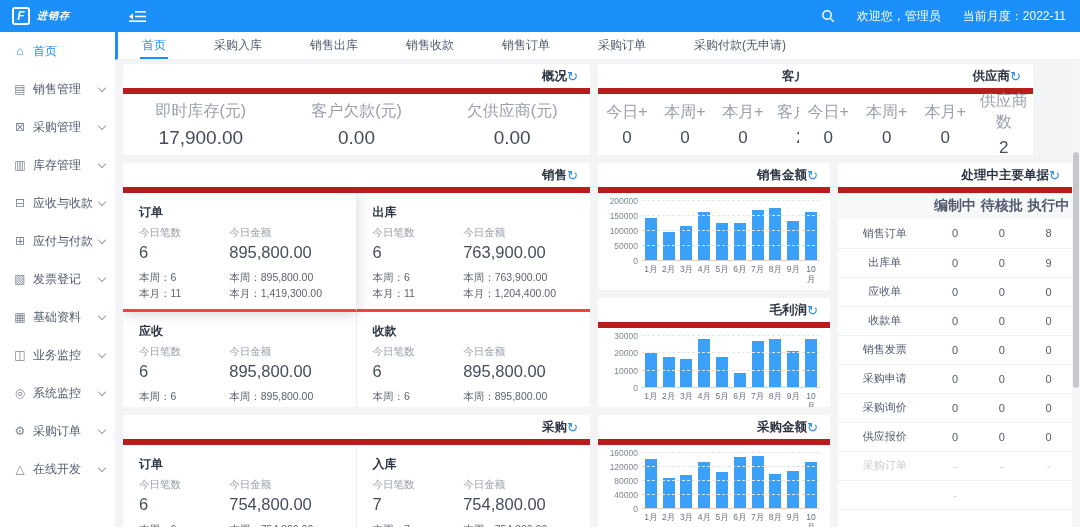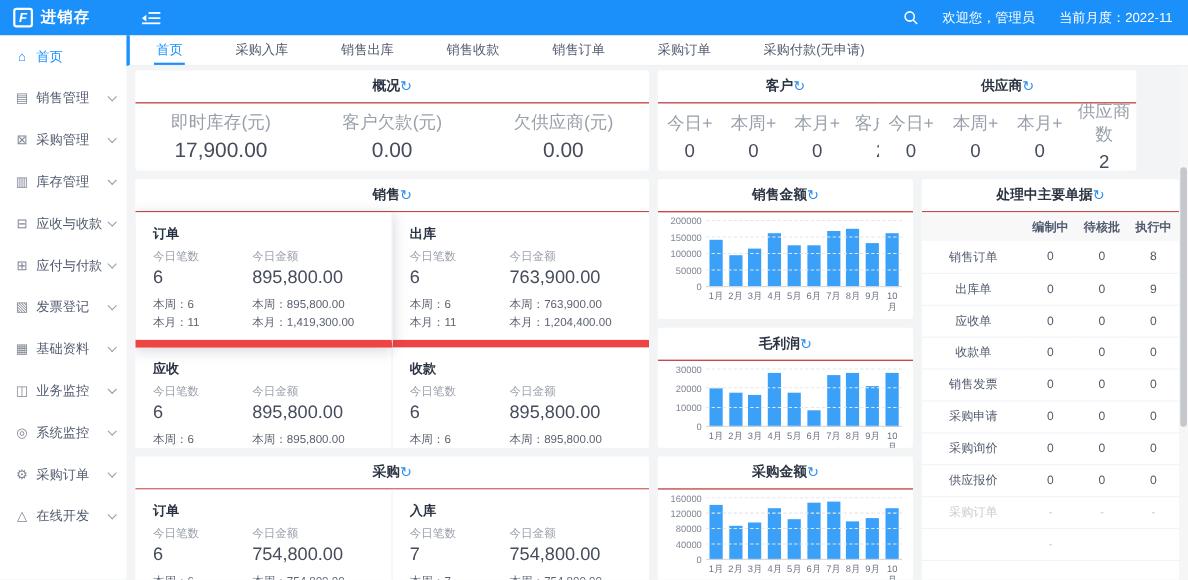--- a/index.html
+++ b/index.html
@@ -3,55 +3,55 @@
 <meta charset="utf-8">
 <style>
   * { margin:0; padding:0; box-sizing:border-box; }
   html,body { width:1080px; height:527px; overflow:hidden; font-family:"Liberation Sans","DejaVu Sans",sans-serif; background:#f3f4f6; }
   .page { position:relative; width:1080px; height:527px; }
 
   
   .topbar { position:absolute; left:0; top:0; width:1080px; height:32px; background:#1b90fb; display:flex; align-items:center; color:#fff; z-index:30; }
   .logo-area { width:115px; display:flex; align-items:center; padding-left:12px; gap:7px; }
   .logo-box { width:18px; height:18px; border:2px solid #fff; border-radius:3px; display:flex; align-items:center; justify-content:center; font-size:12px; font-weight:bold; font-style:italic; }
-  .logo-text { font-size:14px; font-weight:bold; letter-spacing:1px; }
+  .logo-text { font-size:10px; font-weight:bold; letter-spacing:1px;font-style:italic; }
   .collapse-btn { margin-left:14px; cursor:pointer; display:flex; align-items:center; }
   .topbar-right { margin-left:auto; display:flex; align-items:center; gap:22px; padding-right:14px; font-size:12px; }
   .search-btn { display:flex; align-items:center; cursor:pointer; }
 
   
   .sidebar { position:absolute; left:0; top:32px; width:115px; bottom:0; background:#fff; z-index:20; }
   .side-item { height:38px; display:flex; align-items:center; padding:0 10px 0 13px; font-size:12px; color:#515a6e; cursor:pointer; }
   .side-item .s-icon { width:14px; font-size:12px; color:#808695; margin-right:6px; text-align:center; }
   .side-item.active, .side-item.active .s-icon { color:#1890ff; }
   .chev { margin-left:auto; width:6px; height:6px; border-right:1px solid #9aa0ab; border-bottom:1px solid #9aa0ab; transform:rotate(45deg); margin-top:-3px; }
 
   
   .tabbar { position:absolute; left:115px; top:32px; right:0; height:28px; background:#fff; display:flex; align-items:stretch; border-left:3px solid #1890ff; border-bottom:1px solid #eef0f3; z-index:25; }
   .tab { position:relative; display:flex; align-items:center; padding:0 24px; font-size:12px; color:#515a6e; cursor:pointer; }
   .tab.active { color:#1890ff; }
   .tab.active::after { content:""; position:absolute; left:22px; right:22px; bottom:0; height:2px; background:#1890ff; }
 
   
   .content { position:absolute; left:115px; top:60px; right:0; bottom:0; background:#f3f4f6; }
   .card { position:absolute; background:#fff; border-radius:2px; overflow:hidden; }
-  .card-hd { height:30px; display:flex; align-items:center; justify-content:center; padding:0 12px; border-bottom:1px solid #b91c1c; }
+  .card-hd { height:30px; display:flex; align-items:center; justify-content:flex-end; padding:0 12px; border-bottom:6px solid #b91c1c; }
   .card-title { font-size:12.5px; font-weight:bold; color:#2b3442; }
   .refresh { color:#2d8cf0; font-size:13px; cursor:pointer; line-height:1; }
 
   
   .stats-row { display:flex; height:calc(100% - 30px); align-items:center; }
   .stat { flex:1; text-align:center; }
   .stat-label { font-size:16px; color:#9aa0ab; margin-bottom:5px; }
   .stat-value { font-size:19px; color:#454c5b; }
   .stats-4 .stat-value { font-size:17px; }
 
   
   .sections { display:flex; flex-wrap:wrap; height:calc(100% - 30px); }
-  .section { width:50%; padding:11px 16px 8px 16px; border-right:1px solid #eceef2; border-bottom:7px solid #ef4444; background:#fff; }
+  .section { width:50%; padding:11px 16px 8px 16px; border-right:1px solid #eceef2; border-bottom:3px solid #ef4444; background:#fff; }
   .section:nth-child(2n) { border-right:none; }
   .section.elevated { box-shadow:0 2px 12px rgba(50,60,80,.22); position:relative; z-index:2; }
   .sec-name { font-size:12px; font-weight:bold; color:#2b3442; margin-bottom:5px; }
   .sec-cols { display:flex; }
   .sec-col1 { width:45%; } .sec-col2 { width:55%; }
   .sec-label { font-size:10.5px; color:#9aa0ab; }
   .sec-value { font-size:16.5px; color:#454c5b; margin:3px 0 7px; }
   .sec-line { font-size:10.5px; color:#5c6370; line-height:16px; }
 
   
@@ -63,21 +63,21 @@
   .gridline { position:absolute; left:0; right:0; height:0; border-top:1px dashed #e4e6ea; }
   .gridline.base { border-top:1px solid #d3d6dc; }
   .bars { position:absolute; left:0; right:0; top:0; bottom:0; display:flex; align-items:flex-end; }
   .bar-slot { flex:1; display:flex; justify-content:center; align-items:flex-end; height:100%; }
   .bar { width:12px; background:#3ba0f7; }
   .xlabels { display:flex; margin-left:38px; margin-top:3px; }
   .xlabel { flex:1; text-align:center; font-size:8.5px; color:#6a7180; }
 
   
   .ptable { width:100%; border-collapse:collapse; }
-  .ptable th { background:#f8f8f9; font-size:11px; color:#515a6e; font-weight:bold; height:26px; text-align:center; }
+  .ptable th { background:#f8f8f9; font-size:14px; color:#515a6e; font-weight:bold; height:26px; text-align:center; }
   .ptable td { font-size:11px; color:#515a6e; height:29px; text-align:center; border-bottom:1px solid #f1f3f6; }
   .ptable td:first-child, .ptable th:first-child { width:40%; }
   tr.faded td { color:#c9ccd2; filter:blur(.6px); }
 
   
   .scroll-track { position:absolute; right:0; top:60px; width:8px; bottom:0; background:#f6f6f6; z-index:40; }
   .scroll-thumb { position:absolute; right:1px; top:152px; width:6px; height:236px; background:#c4c7cc; border-radius:3px; z-index:41; }
 </style>
 </head>
 <body>

